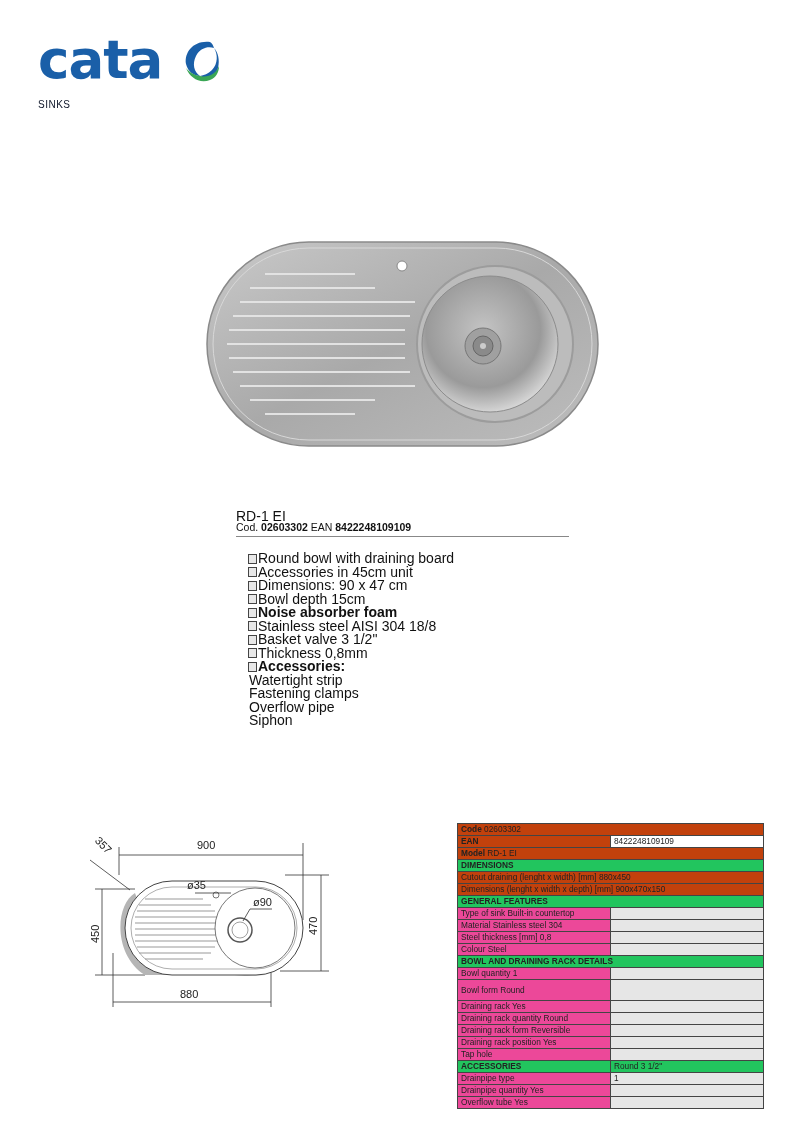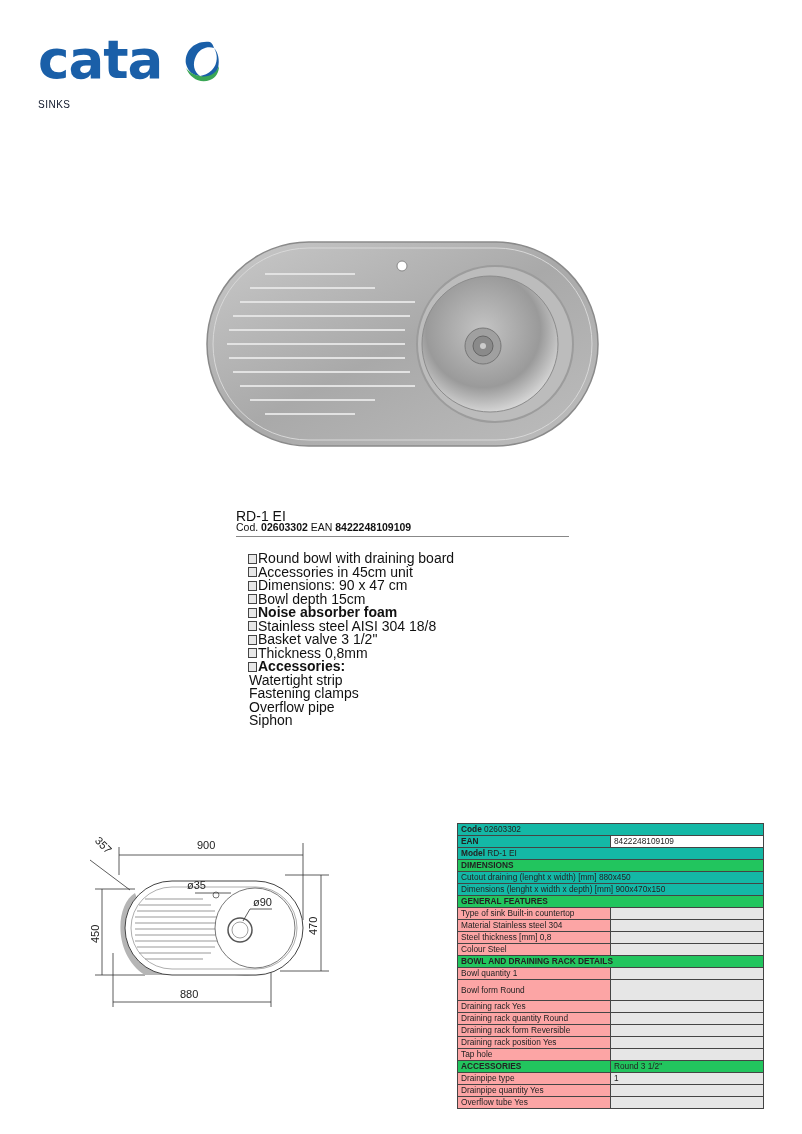--- a/index.html
+++ b/index.html
@@ -28,24 +28,24 @@
   .features .box { display:inline-block; width:7px; height:8px; border:1px solid #444; margin-right:1px; background:#e8e8e8; }
   .features .plain { padding-left:1px; }
 
   
   .drawing { left:85px; top:835px; width:260px; height:175px; }
   .dim-text { font-family:"Liberation Sans", sans-serif; font-size:11px; fill:#222; }
 
   
   .spec { left:457px; top:823px; width:307px; border:1px solid #333; border-collapse:collapse; font-family:"Liberation Sans", sans-serif; font-size:8.3px; }
   .spec tr td { border:1px solid #444; padding:0 3px; height:11px; line-height:11px; white-space:nowrap; }
-  .spec td.l { width:146px; background:#fca5a5; }
+  .spec td.l { width:146px; background:#ec4899; }
   .spec td.r { background:#e6e6e6; }
   .spec tr.head td { background:#22c55e; font-weight:bold; }
-  .spec tr.meta td { background:#14b8a6; }
+  .spec tr.meta td { background:#c2410c; }
   .spec tr.meta td.r { background:#fff; }
   .spec tr.tall td { height:20px;margin-left:16px; }
   .spec b { font-weight:bold; }
 </style>
 </head>
 <body>
 
 <div class="abs logo">
   <span class="logo-text">cata</span>
   <svg class="logo-mark" viewBox="0 0 40 46">

